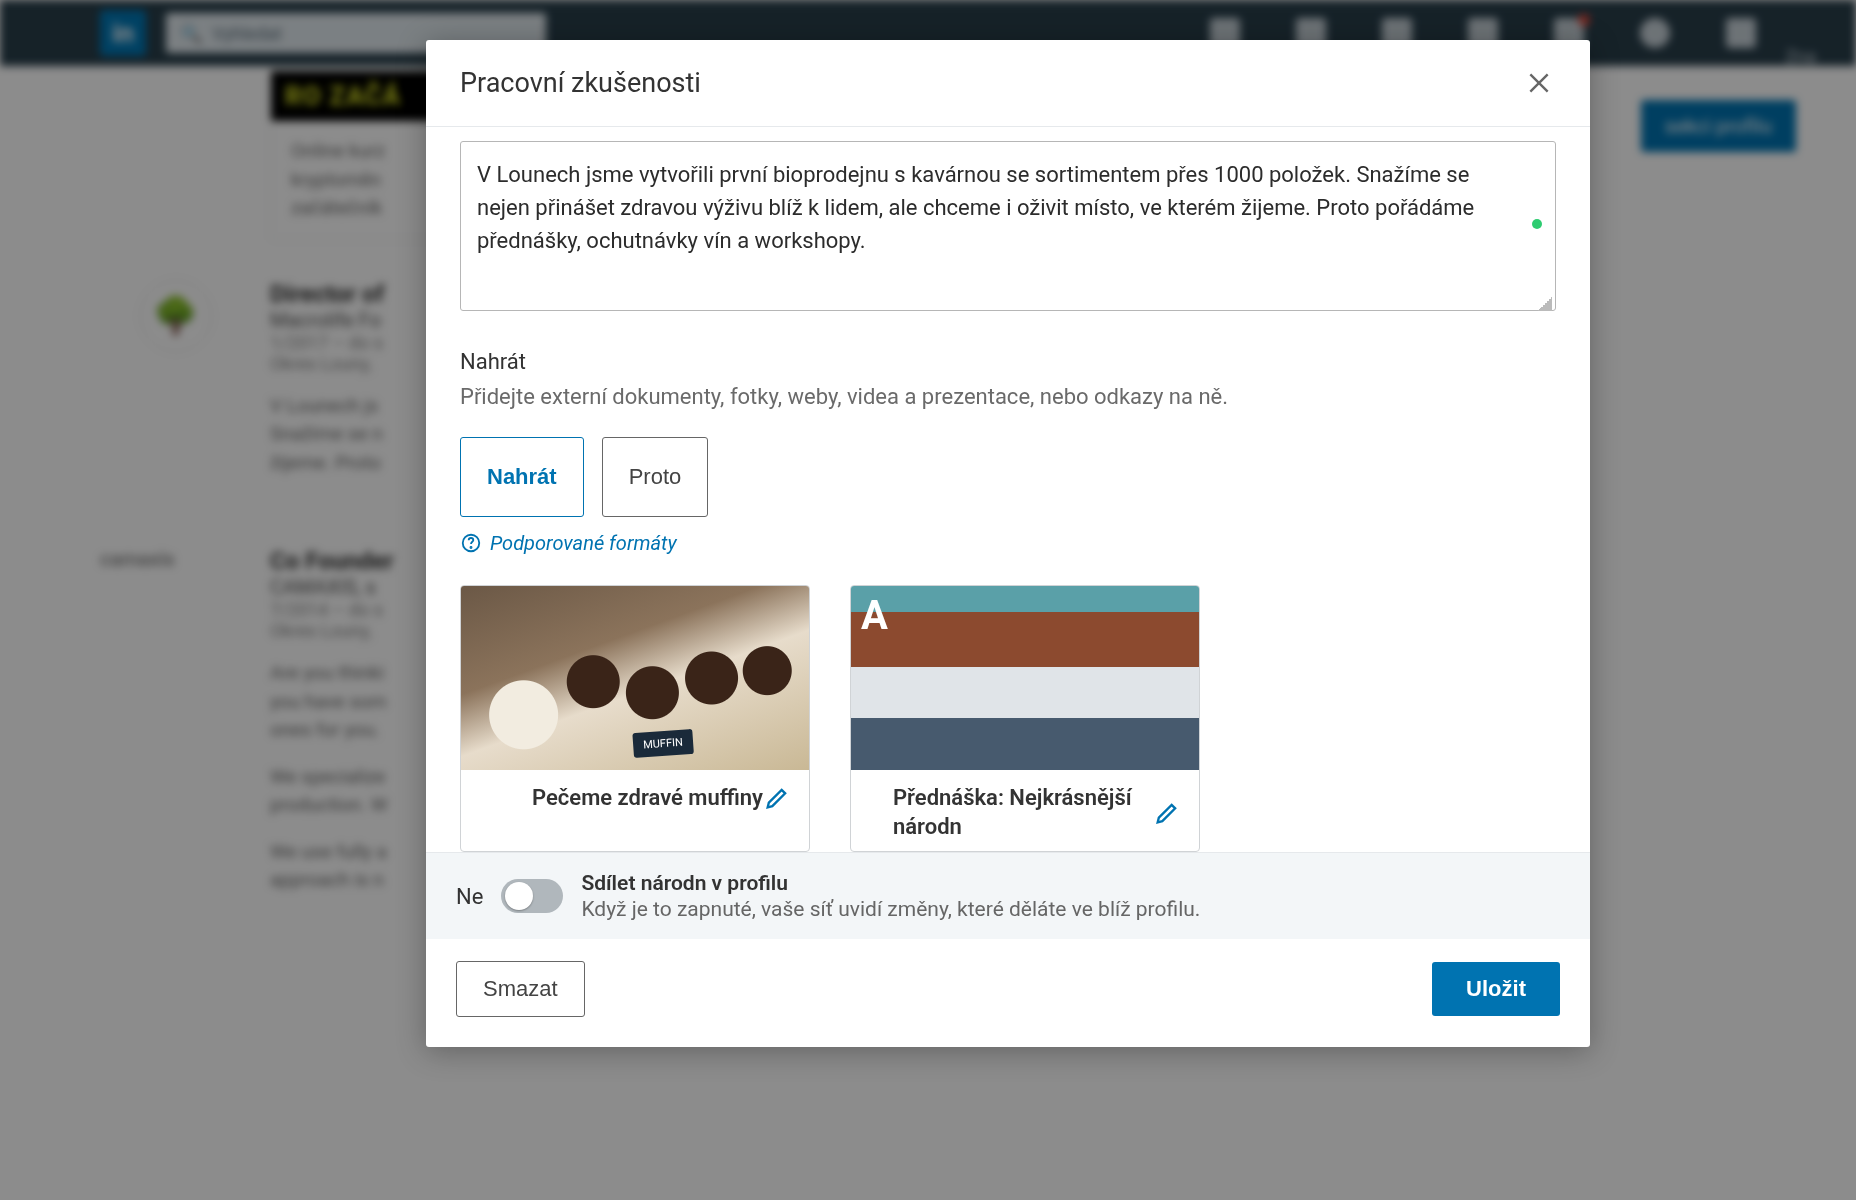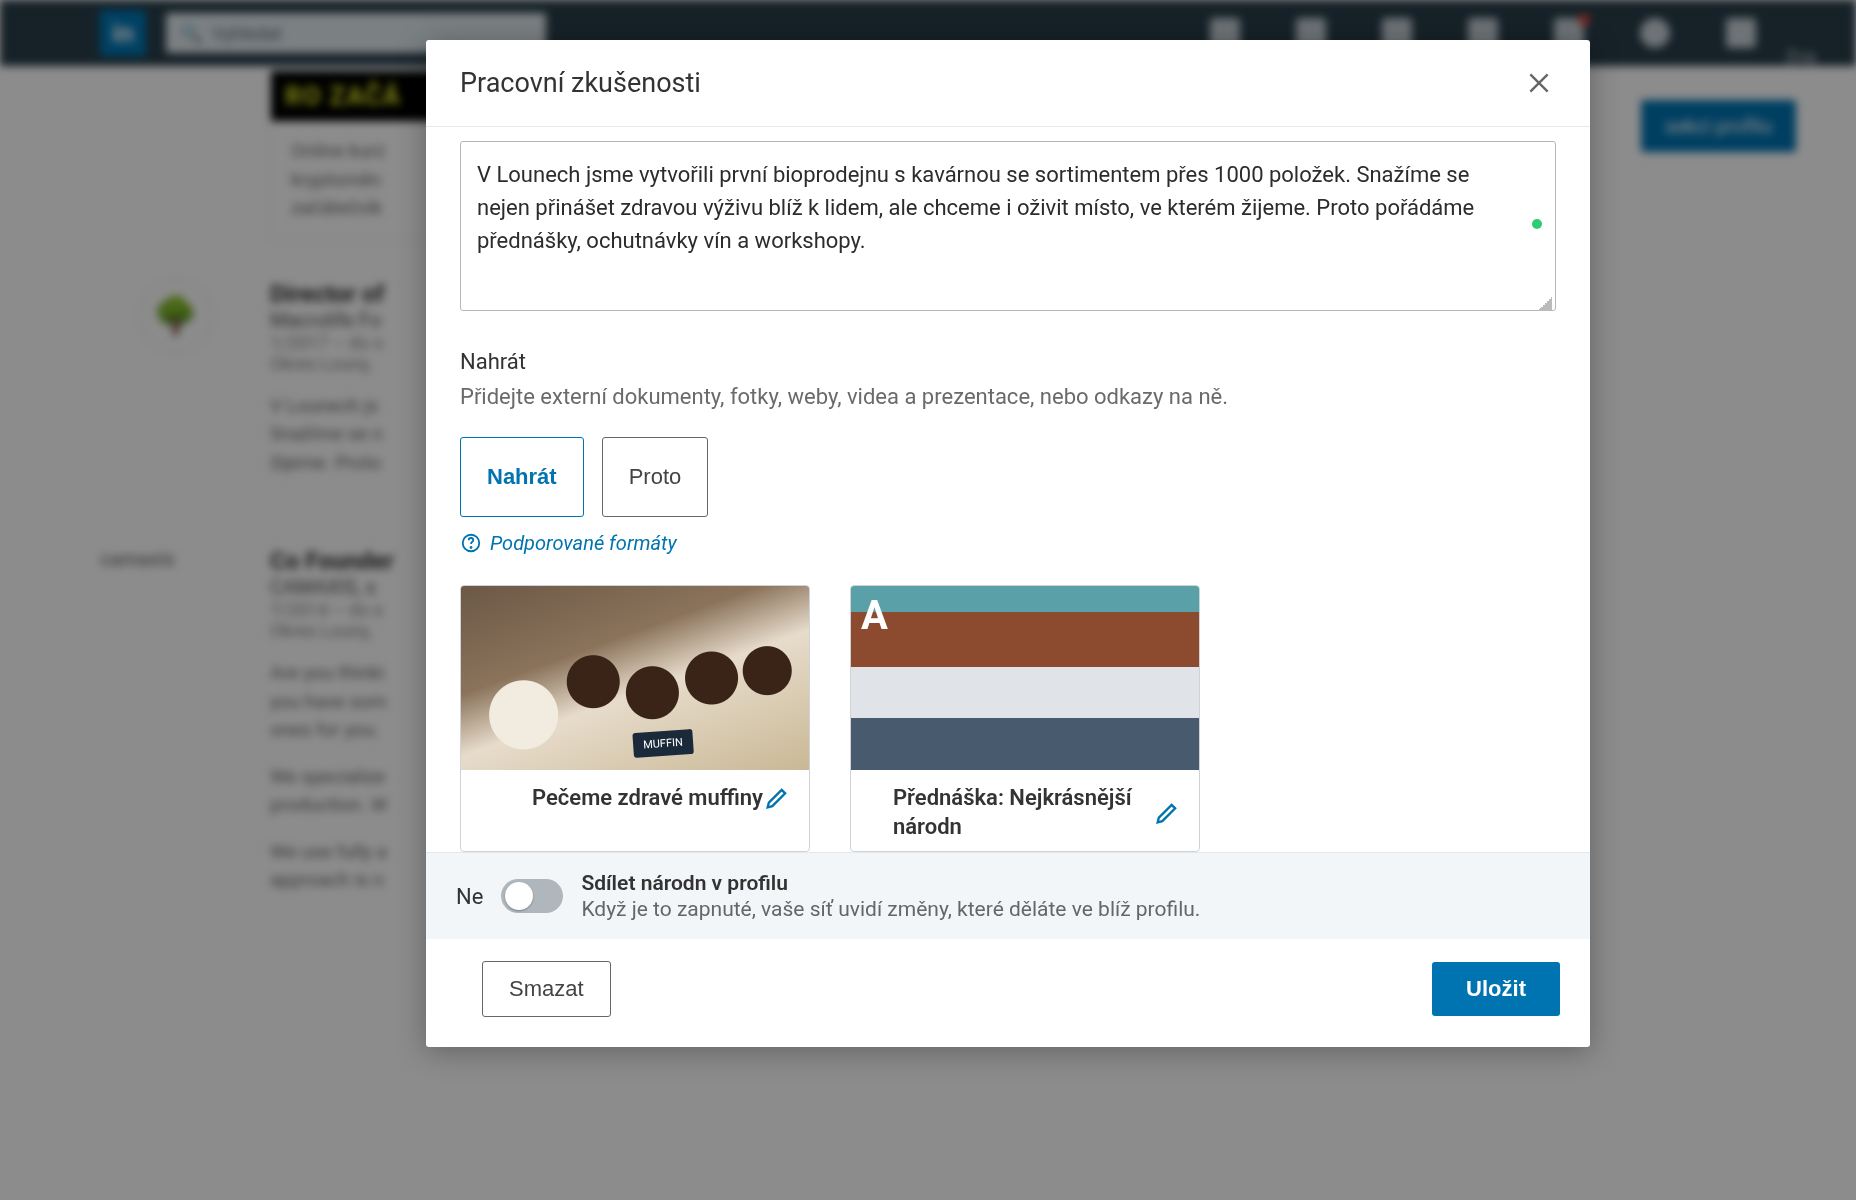--- a/index.html
+++ b/index.html
@@ -79,21 +79,21 @@
   .pencil svg{width:100%;height:100%;fill:none;stroke:#0073b1;stroke-width:2;}
 
   
   .modal-footer-share { border-top:1px solid #e6e9ec; background:#f3f6f8; padding:18px 30px; display:flex; align-items:center; gap:18px;}
   .toggle-label-left{font-size:22px;color:#333;}
   .toggle { width:62px; height:34px; background:#b0b7bc; border-radius:18px; position:relative; cursor:pointer;}
   .toggle .knob{position:absolute; top:3px; left:4px; width:28px;height:28px;background:#fff;border-radius:50%; box-shadow:0 1px 2px rgba(0,0,0,.3);}
   .share-text .t{font-size:21px;font-weight:600;color:#333;}
   .share-text .d{font-size:21px;color:#666;margin-top:2px;}
 
-  .modal-footer-actions { display:flex; align-items:center; justify-content:space-between; padding:22px 30px 30px 30px;margin-left:26px;}
+  .modal-footer-actions { display:flex; align-items:center; justify-content:space-between; padding:22px 30px 30px 30px;}
   .btn-delete{ border:1.5px solid #666; color:#444; padding:14px 26px; font-size:22px; border-radius:3px; background:#fff; cursor:pointer;}
   .btn-save{ background:#0073b1; color:#fff; border:none; padding:14px 34px; font-size:22px; font-weight:600; border-radius:3px; cursor:pointer;}
 </style>
 </head>
 <body>
 <div class="stage">
 
   <div class="bg">
     <div class="topbar">
       <div class="li-logo">in</div>

